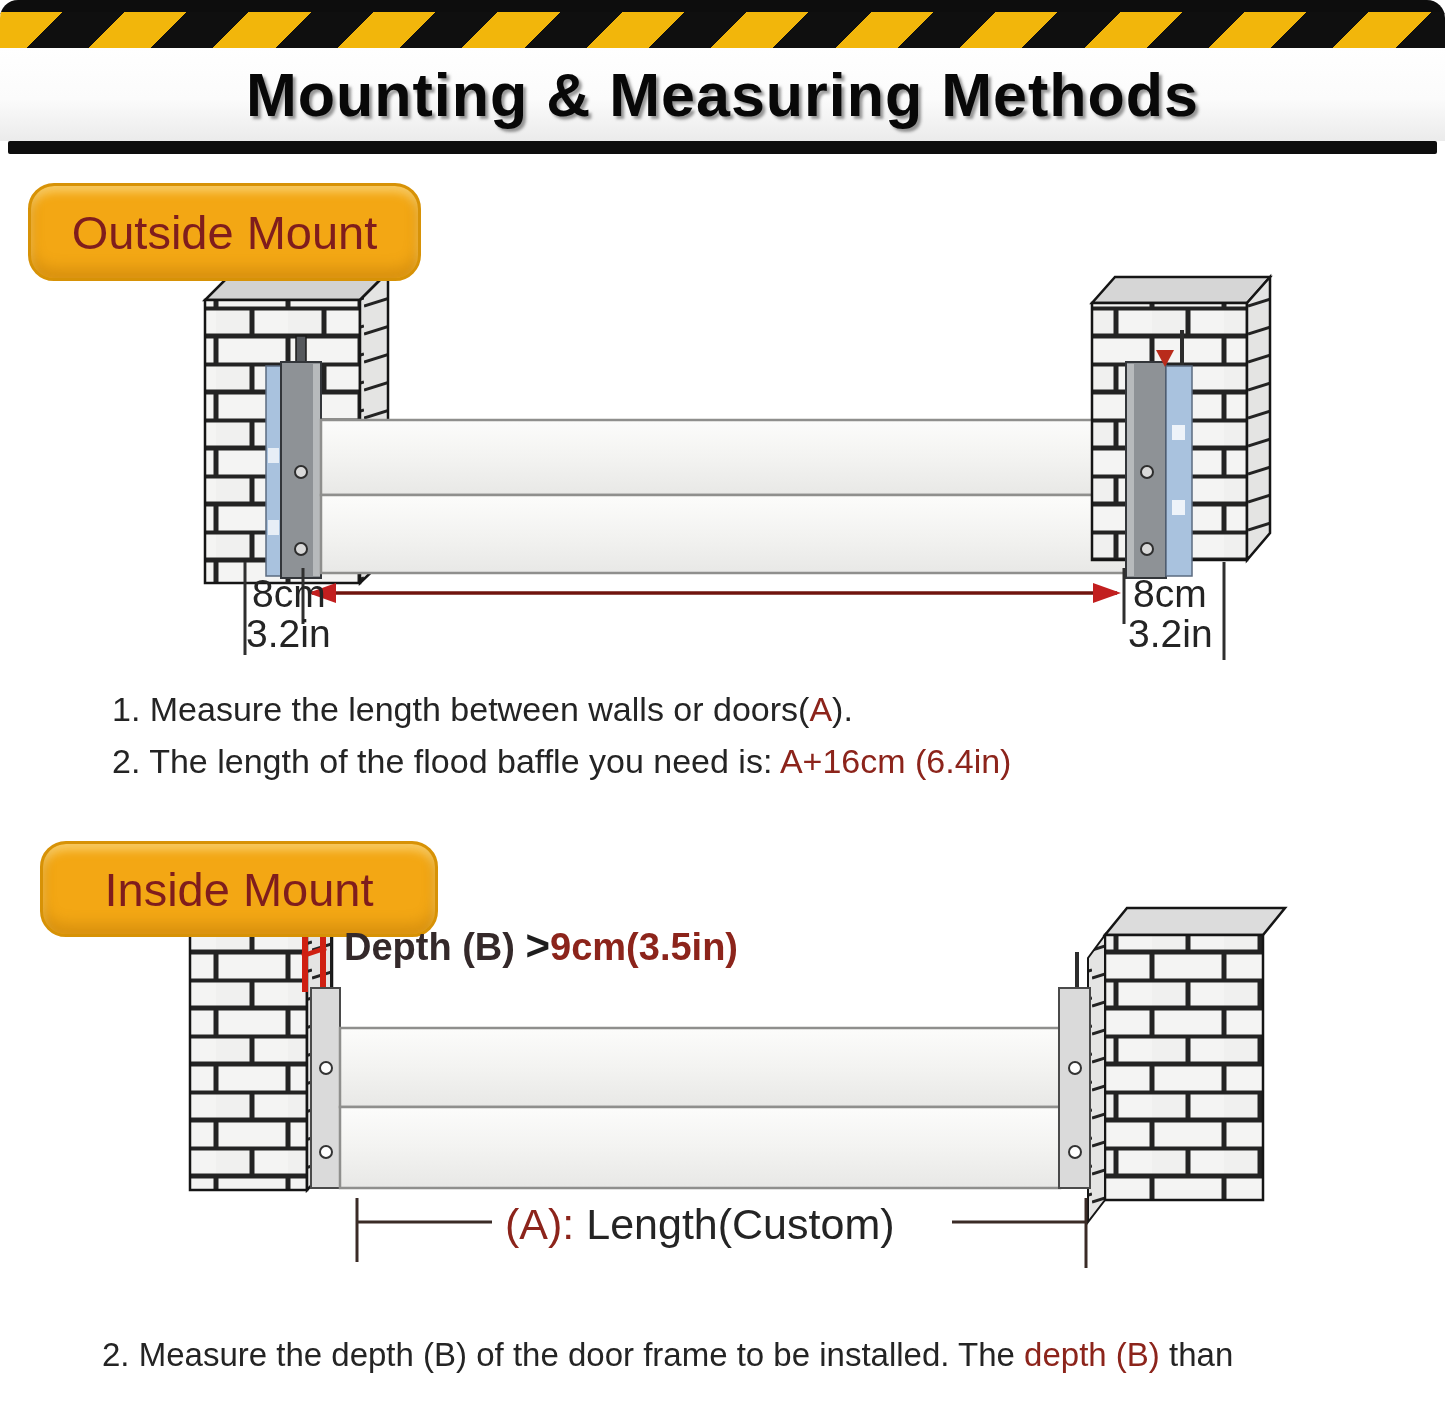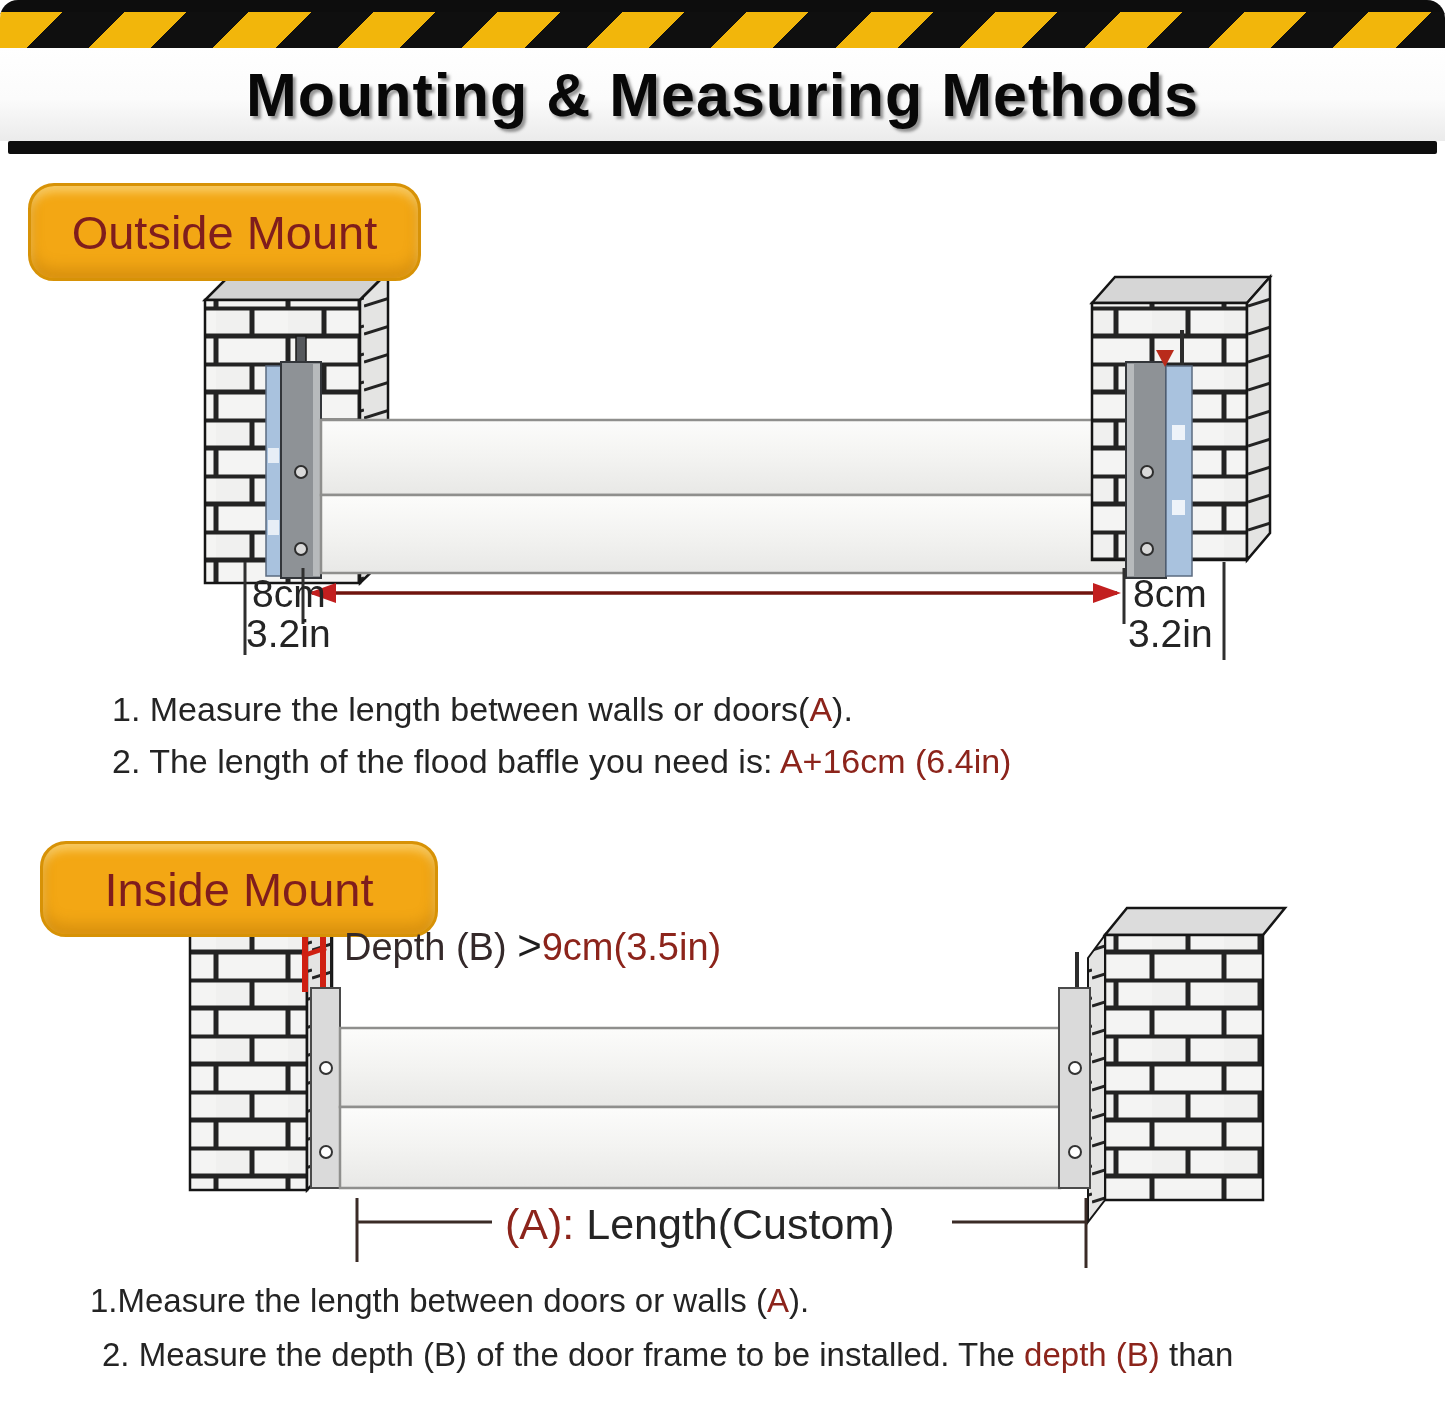--- a/index.html
+++ b/index.html
@@ -35,21 +35,21 @@
 
   .out-dim-left-cm  { left:252px; top:572px; font-size:39px; }
   .out-dim-left-in  { left:246px; top:612px; font-size:39px; }
   .out-dim-right-cm { left:1133px; top:572px; font-size:39px; }
   .out-dim-right-in { left:1128px; top:612px; font-size:39px; }
   .out-span-label   { left:494px; top:600px; font-size:36px; }
   .out-span-label .big-a { font-size:49px; font-weight:bold; }
   .out-step1 { left:112px; top:690px; font-size:34px; }
   .out-step2 { left:112px; top:742px; font-size:34px; }
 
-  .depth-label { left:344px; top:922px; font-size:38px; }
+  .depth-label { left:344px; top:922px; font-size:38px;font-weight:bold; }
   .depth-label .gt { font-size:42px; color:#1d1d1d; }
   .depth-label .dk { color:#34292a; }
   .in-length-label { left:505px; top:1200px; font-size:43px; }
   .in-step1 { left:90px;  top:1282px; font-size:33px; }
   .in-step2 { left:102px; top:1336px; font-size:33px; }
   .in-step3 { left:58px;  top:1374px; font-size:33px; }
 </style>
 </head>
 <body>
 
@@ -191,20 +191,17 @@
   </div>
 
   <div class="lbl depth-label">
     <span class="dk">Depth (B) </span><span class="gt">&gt;</span><span class="maroon">9cm(3.5in)</span>
   </div>
 
   <div class="lbl in-length-label">
     <span class="maroon">(A):</span><span> Length(Custom)</span>
   </div>
 
-  <div class="lbl in-step1">
-    <span>1.Measure the length between doors or walls (</span><span class="maroon">A</span><span>).</span>
-  </div>
   <div class="lbl in-step2">
     <span>2. Measure the depth (B) of the door frame to be installed. The </span><span class="maroon">depth (B)</span><span> than</span>
   </div>
 
 </div>
 
 </body></html>

